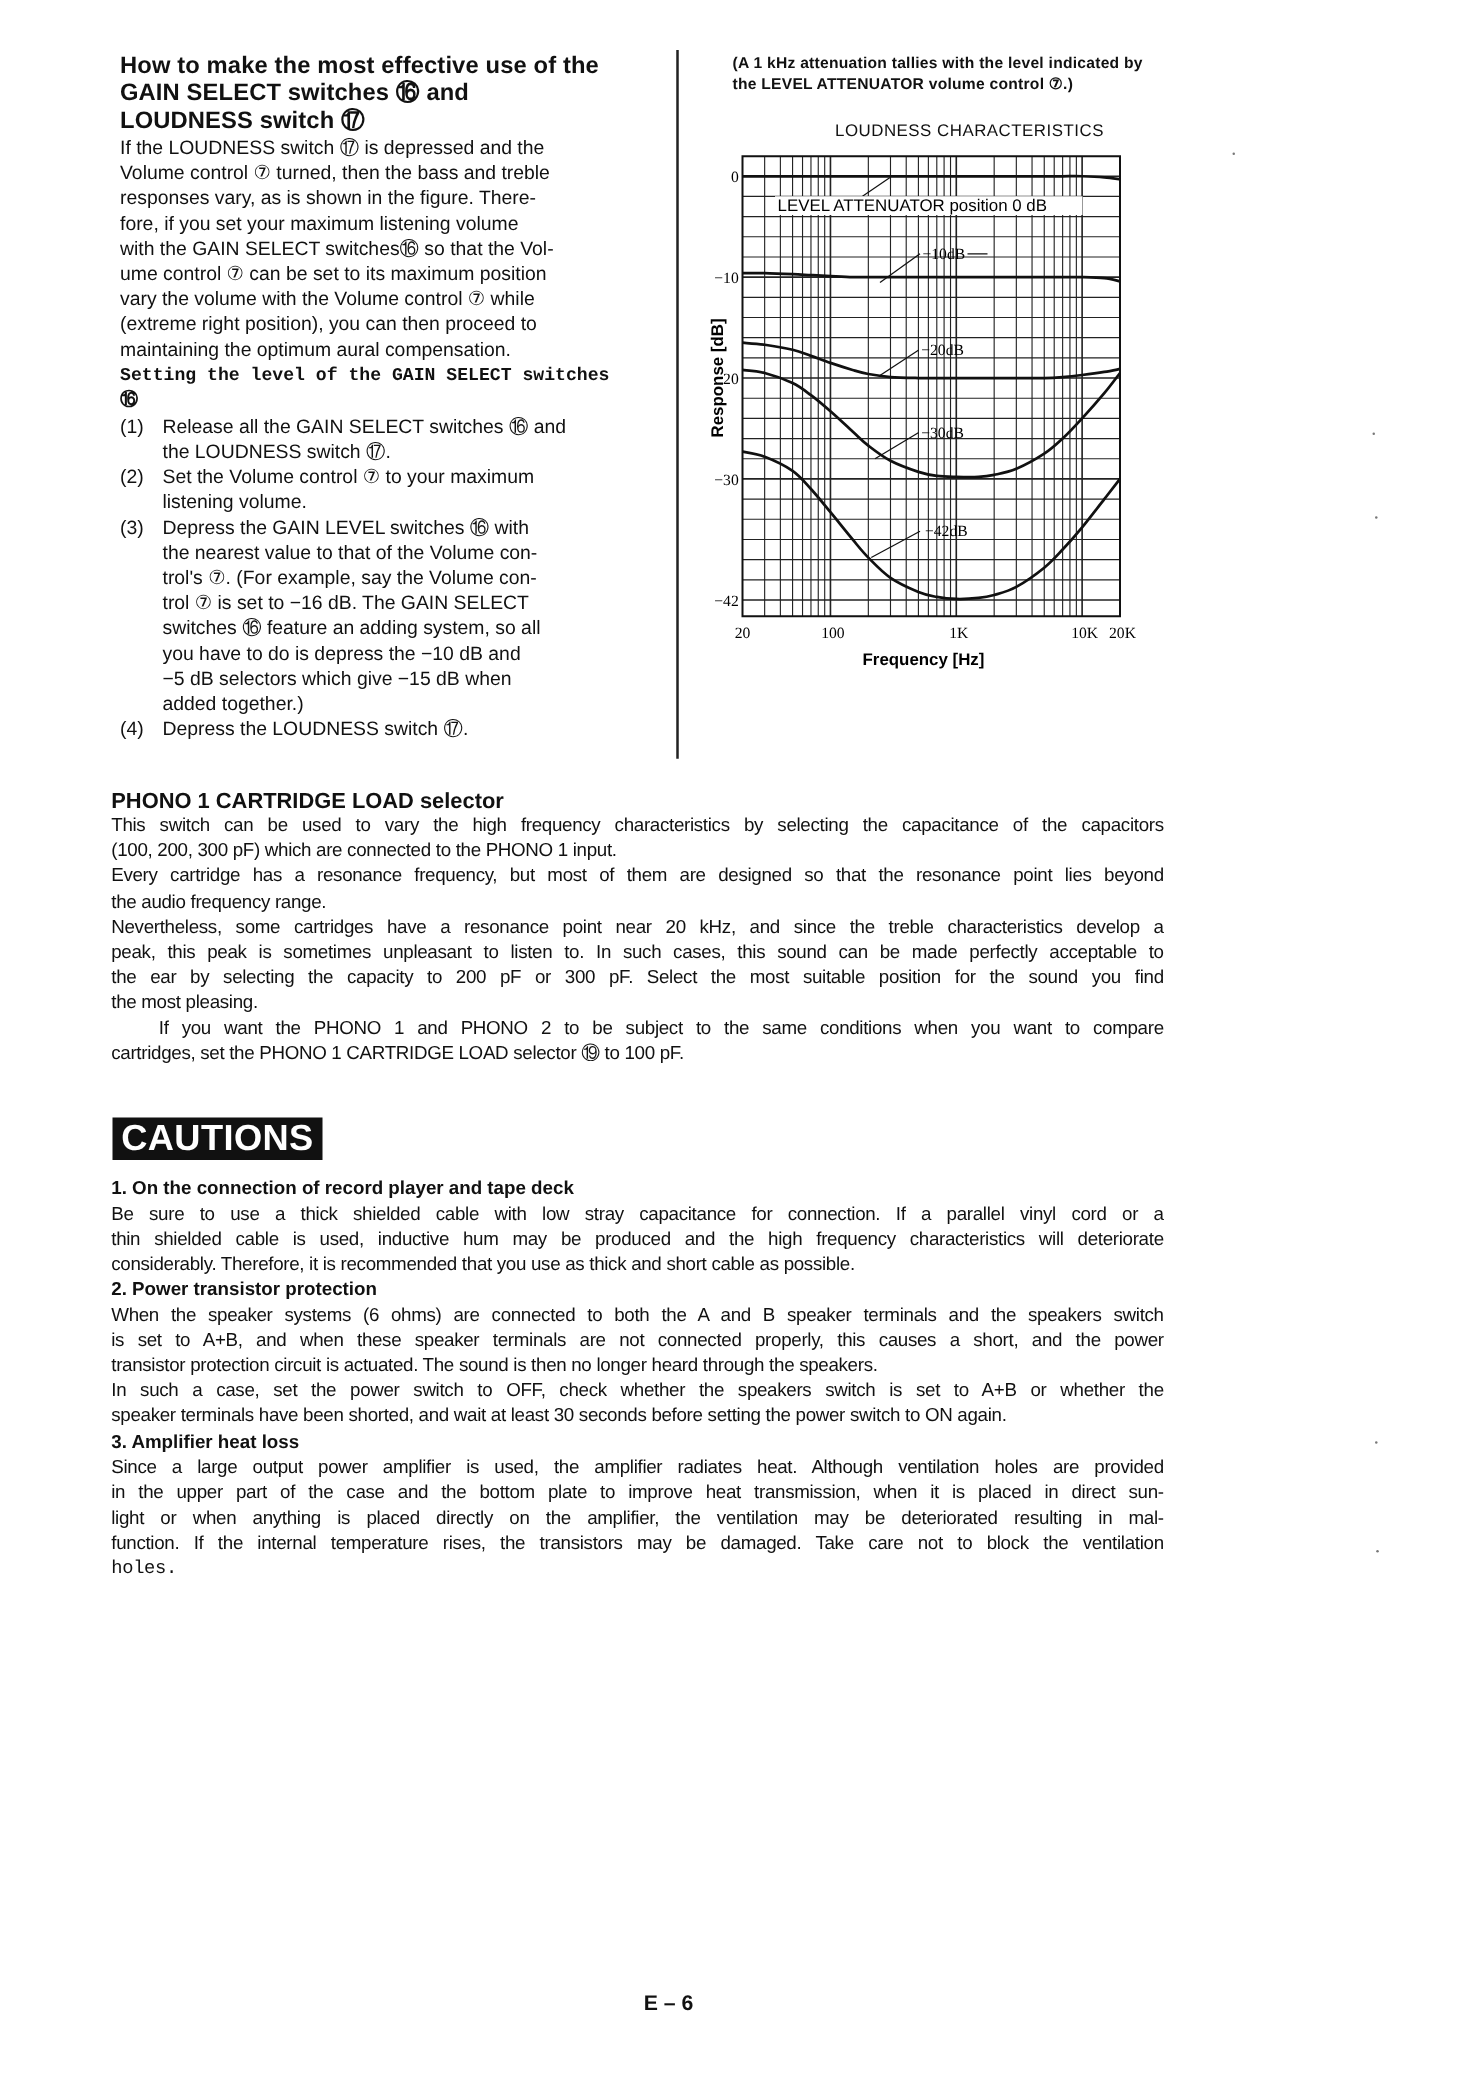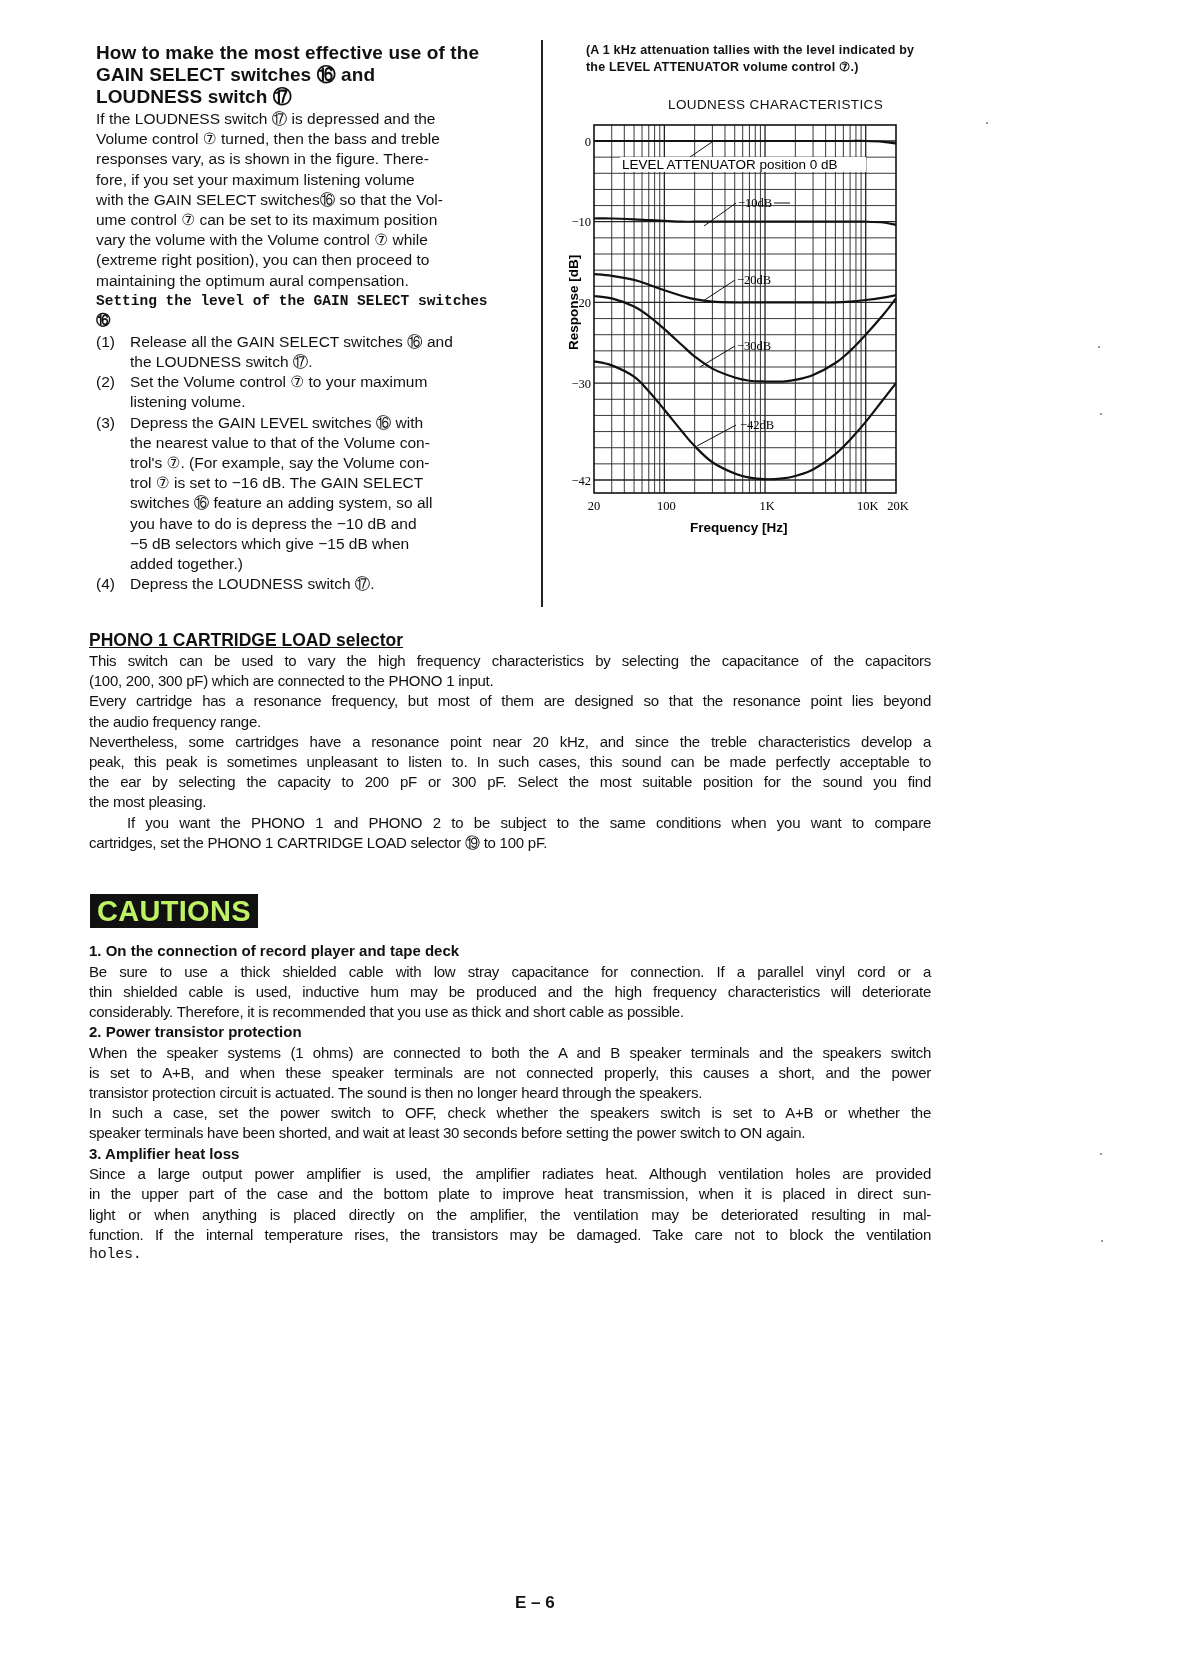--- a/index.html
+++ b/index.html
@@ -5,22 +5,22 @@
   html, body { margin: 0; padding: 0; background: #ffffff; }
   body { width: 1179px; height: 1667px; position: relative; overflow: hidden; color: #111; font-family: "Liberation Sans", sans-serif; }
   .abs { position: absolute; }
   .h-title { font-weight: bold; font-size: 19px; line-height: 22px; letter-spacing: 0.1px; }
   .body-txt { font-size: 15.5px; line-height: 20.2px; text-align: justify; }
   .narrow { font-family: "Liberation Sans", sans-serif; font-size: 15px; line-height: 20.2px; letter-spacing: -0.25px; }
   .list-item { display: flex; }
   .list-num { width: 34px; flex: none; }
   .list-txt { flex: 1; text-align: justify; }
   .vline { position: absolute; left: 541px; top: 40px; width: 2px; height: 567px; background: #222; }
-  .cautions-box { background: #111; color: #bef264; font-weight: bold; font-size: 29px; line-height: 34px; padding: 0 7px; letter-spacing: 0.3px; }
-  .sec-title { font-weight: bold; font-size: 17.5px; line-height: 22px; text-decoration: underline; }
+  .cautions-box { background: #111; color: #ffffff; font-weight: bold; font-size: 29px; line-height: 34px; padding: 0 7px; letter-spacing: 0.3px; }
+  .sec-title { font-weight: bold; font-size: 17.5px; line-height: 22px; }
   .sub-title { font-weight: bold; font-size: 15px; line-height: 20.5px; }
   .page-no { font-weight: bold; font-size: 17px; }
   .chart-note { font-size: 12.5px; line-height: 17px; font-weight: bold; letter-spacing: 0.2px;}
   .chart-title { font-size: 13.5px; letter-spacing: 0.4px; }
   svg text { font-family: "Liberation Serif", serif; }
   .speck { position: absolute; width: 2px; height: 2px; background: #777; border-radius: 1px; }
 </style>
 </head>
 <body>
 
@@ -208,21 +208,21 @@
       <div class="sub-title">1. On the connection of record player and tape deck</div>
       <div class="narrow">
         <div style="text-align: justify; text-align-last: justify;">Be sure to use a thick shielded cable with low stray capacitance for connection. If a parallel vinyl cord or a</div>
         <div style="text-align: justify; text-align-last: justify;">thin shielded cable is used, inductive hum may be produced and the high frequency characteristics will deteriorate</div>
         <div style="text-align: justify; text-align-last: left;">considerably. Therefore, it is recommended that you use as thick and short cable as possible.</div>
       </div>
     </div>
     <div>
       <div class="sub-title">2. Power transistor protection</div>
       <div class="narrow">
-        <div style="text-align: justify; text-align-last: justify;">When the speaker systems (1 ohms) are connected to both the A and B speaker terminals and the speakers switch</div>
+        <div style="text-align: justify; text-align-last: justify;">When the speaker systems (6 ohms) are connected to both the A and B speaker terminals and the speakers switch</div>
         <div style="text-align: justify; text-align-last: justify;">is set to A+B, and when these speaker terminals are not connected properly, this causes a short, and the power</div>
         <div style="text-align: justify; text-align-last: left;">transistor protection circuit is actuated. The sound is then no longer heard through the speakers.</div>
       </div>
       <div class="narrow">
         <div style="text-align: justify; text-align-last: justify;">In such a case, set the power switch to OFF, check whether the speakers switch is set to A+B or whether the</div>
         <div style="text-align: justify; text-align-last: left;">speaker terminals have been shorted, and wait at least 30 seconds before setting the power switch to ON again.</div>
       </div>
     </div>
     <div>
       <div class="sub-title">3. Amplifier heat loss</div>

